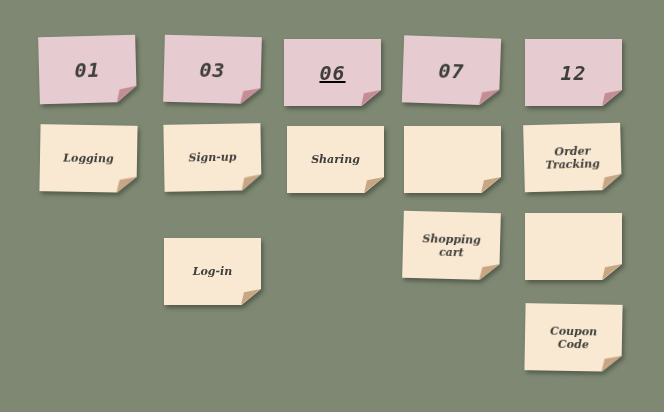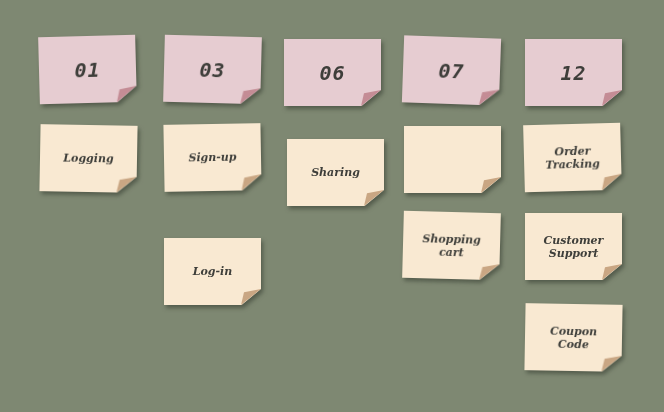--- a/index.html
+++ b/index.html
@@ -95,27 +95,27 @@
     <div class="fold"></div>
   </div>
 </div>
 <div class="note-wrap" style="left:164px; top:214px;margin-top:24px;">
   <div class="note task">
     <span class="label">Log-in</span>
     <div class="fold"></div>
   </div>
 </div>
 
-<div class="note-wrap" style="left:284px; top:39px;">
+<div class="note-wrap" style="left:284px; top:39px;text-decoration:underline;">
   <div class="note header">
     <span class="label">06</span>
     <div class="fold"></div>
   </div>
 </div>
-<div class="note-wrap" style="left:287px; top:139px;">
+<div class="note-wrap" style="left:287px; top:126px;">
   <div class="note task">
     <span class="label">Sharing</span>
     <div class="fold"></div>
   </div>
 </div>
 
 <div class="note-wrap" style="left:403px; top:37px; transform:rotate(2deg);">
   <div class="note header">
     <span class="label">07</span>
     <div class="fold"></div>
@@ -142,22 +142,20 @@
 </div>
 <div class="note-wrap" style="left:524px; top:124px; transform:rotate(-1.5deg);">
   <div class="note task">
     <span class="label">Order
 Tracking</span>
     <div class="fold"></div>
   </div>
 </div>
 <div class="note-wrap" style="left:525px; top:213px;">
   <div class="note task">
-    <span class="label">Customer
-Support</span>
     <div class="fold"></div>
   </div>
 </div>
 <div class="note-wrap" style="left:525px; top:304px; transform:rotate(1deg);">
   <div class="note task">
     <span class="label">Coupon
 Code</span>
     <div class="fold"></div>
   </div>
 </div>

